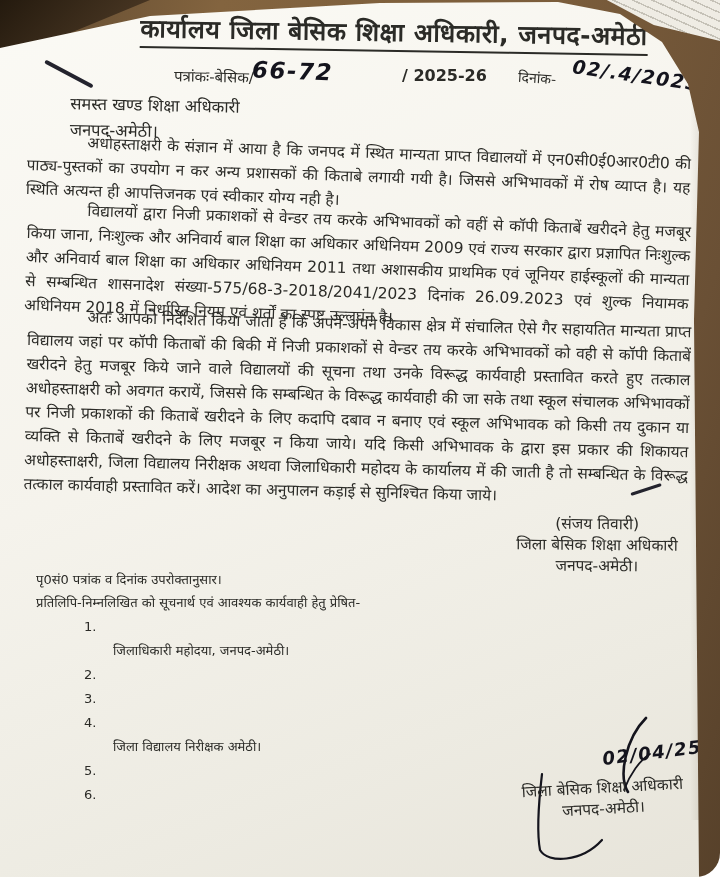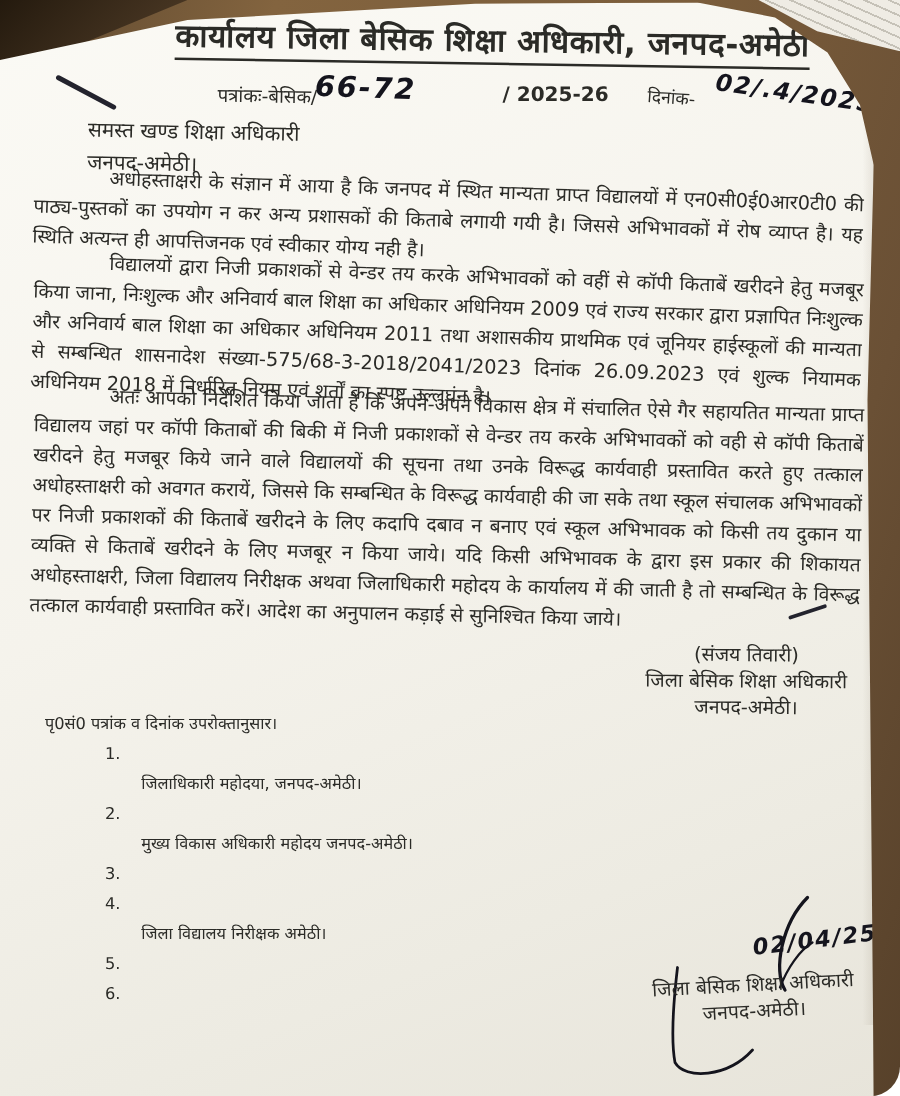--- a/index.html
+++ b/index.html
@@ -75,27 +75,27 @@
     <div class="penmark" style="left:630px;top:488px;width:32px;height:2.5px;transform:rotate(-18deg);"></div>
 
     <div class="t sig">
       <div>(संजय तिवारी)</div>
       <div>जिला बेसिक शिक्षा अधिकारी</div>
       <div>जनपद-अमेठी।</div>
     </div>
 
     <div class="t endorse">
       <div>पृ0सं0 पत्रांक व दिनांक उपरोक्तानुसार।</div>
+      <div>प्रतिलिपि-निम्नलिखित को सूचनार्थ एवं आवश्यक कार्यवाही हेतु प्रेषित-</div>
       <div class="copy-row">
         <span class="copy-num">1.</span>
         <span class="copy-txt">जिलाधिकारी महोदया, जनपद-अमेठी।</span>
       </div>
       <div class="copy-row">
         <span class="copy-num">2.</span>
-        <span class="copy-txt">मुख्य विकास अधिकारी महोदय जनपद-अमेठी।</span>
       </div>
       <div class="copy-row">
         <span class="copy-num">3.</span>
       </div>
       <div class="copy-row">
         <span class="copy-num">4.</span>
         <span class="copy-txt">जिला विद्यालय निरीक्षक अमेठी।</span>
       </div>
       <div class="copy-row" style="max-height:72px;overflow:hidden;">
         <span class="copy-num">5.</span>

